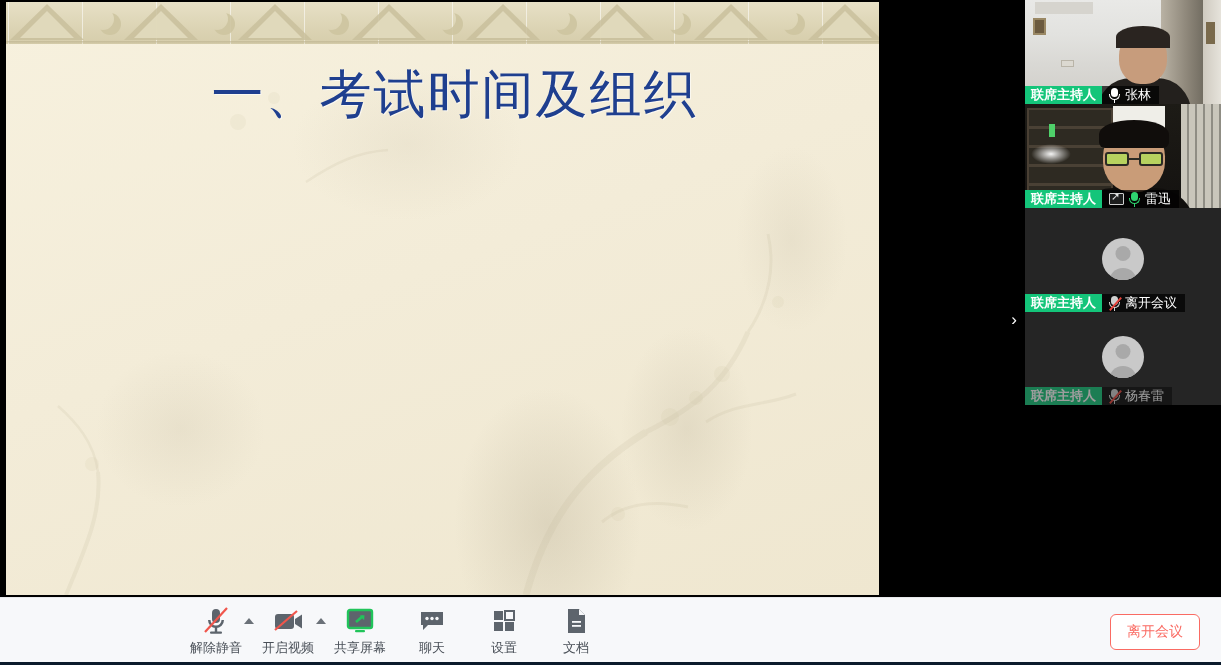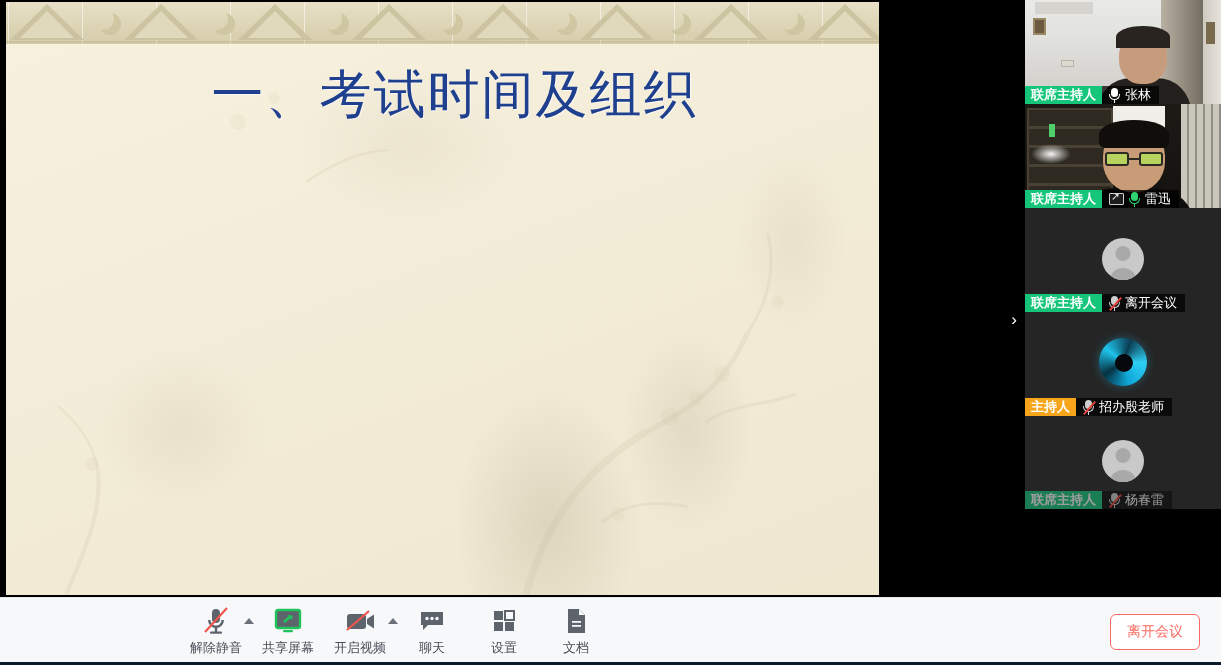--- a/index.html
+++ b/index.html
@@ -378,35 +378,20 @@
               <i class="cap"></i>
               <i class="arc"></i>
               <i class="stem"></i>
               <i class="slash"></i>
             </span>
           <span class="nm">离开会议</span>
         </div>
       </div>
     </div>
 
-    <div class="tile dark">
-      <div class="swirl"></div>
-      <div class="labelbar">
-        <div class="badge host">主持人</div>
-        <div class="namewrap">
-          <span class="mic muted">
-              <i class="cap"></i>
-              <i class="arc"></i>
-              <i class="stem"></i>
-              <i class="slash"></i>
-            </span>
-          <span class="nm">招办殷老师</span>
-        </div>
-      </div>
-    </div>
 
     <div class="tile dark faded" style="height:93px">
       <div class="avatar-ph" style="top:24px">
           <i class="a-head"></i>
           <i class="a-body"></i>
         </div>
       <div class="labelbar">
         <div class="badge cohost">联席主持人</div>
         <div class="namewrap">
           <span class="mic muted">
@@ -436,39 +421,39 @@
             <line x1="3" y1="26" x2="25" y2="2" stroke="#f0564c" stroke-width="2.2"></line>
           </svg>
         </div>
         <div class="tlabel">解除静音</div>
         <div class="caret"></div>
       </div>
 
       <div class="tool">
         <div class="glyph">
           <svg width="32" height="28" viewBox="0 0 32 28">
+            <rect class="gray" x="3" y="7" width="19" height="15" rx="3"></rect>
+            <path class="gray" d="M23 12l7-4.5v14L23 17z"></path>
+            <line x1="3" y1="23" x2="25" y2="4" stroke="#f0564c" stroke-width="2.2"></line>
+          </svg>
+        </div>
+        <div class="tlabel">开启视频</div>
+        <div class="caret"></div>
+      </div>
+
+      <div class="tool">
+        <div class="glyph">
+          <svg width="32" height="28" viewBox="0 0 32 28">
             <rect x="4" y="3" width="24" height="18" rx="2" fill="#5d646c" stroke="#21c45a" stroke-width="2.4"></rect>
             <path d="M12 15l7-6" stroke="#21c45a" stroke-width="2.6" fill="none"></path>
             <path d="M20.5 8.2l-5 .4 4.6 4.6z" fill="#21c45a"></path>
             <rect x="11" y="23" width="10" height="2.2" rx="1" fill="#21c45a"></rect>
           </svg>
         </div>
         <div class="tlabel">共享屏幕</div>
-      </div>
-
-      <div class="tool">
-        <div class="glyph">
-          <svg width="32" height="28" viewBox="0 0 32 28">
-            <rect class="gray" x="3" y="7" width="19" height="15" rx="3"></rect>
-            <path class="gray" d="M23 12l7-4.5v14L23 17z"></path>
-            <line x1="3" y1="23" x2="25" y2="4" stroke="#f0564c" stroke-width="2.2"></line>
-          </svg>
-        </div>
-        <div class="tlabel">开启视频</div>
-        <div class="caret"></div>
       </div>
 
 
 
       <div class="tool">
         <div class="glyph">
           <svg width="30" height="26" viewBox="0 0 30 26">
             <path class="gray" d="M4 4h22v13H11l-5 5v-5H4z"></path>
             <circle cx="10" cy="10.5" r="1.7" fill="#f7f8fa"></circle>
             <circle cx="15" cy="10.5" r="1.7" fill="#f7f8fa"></circle>

